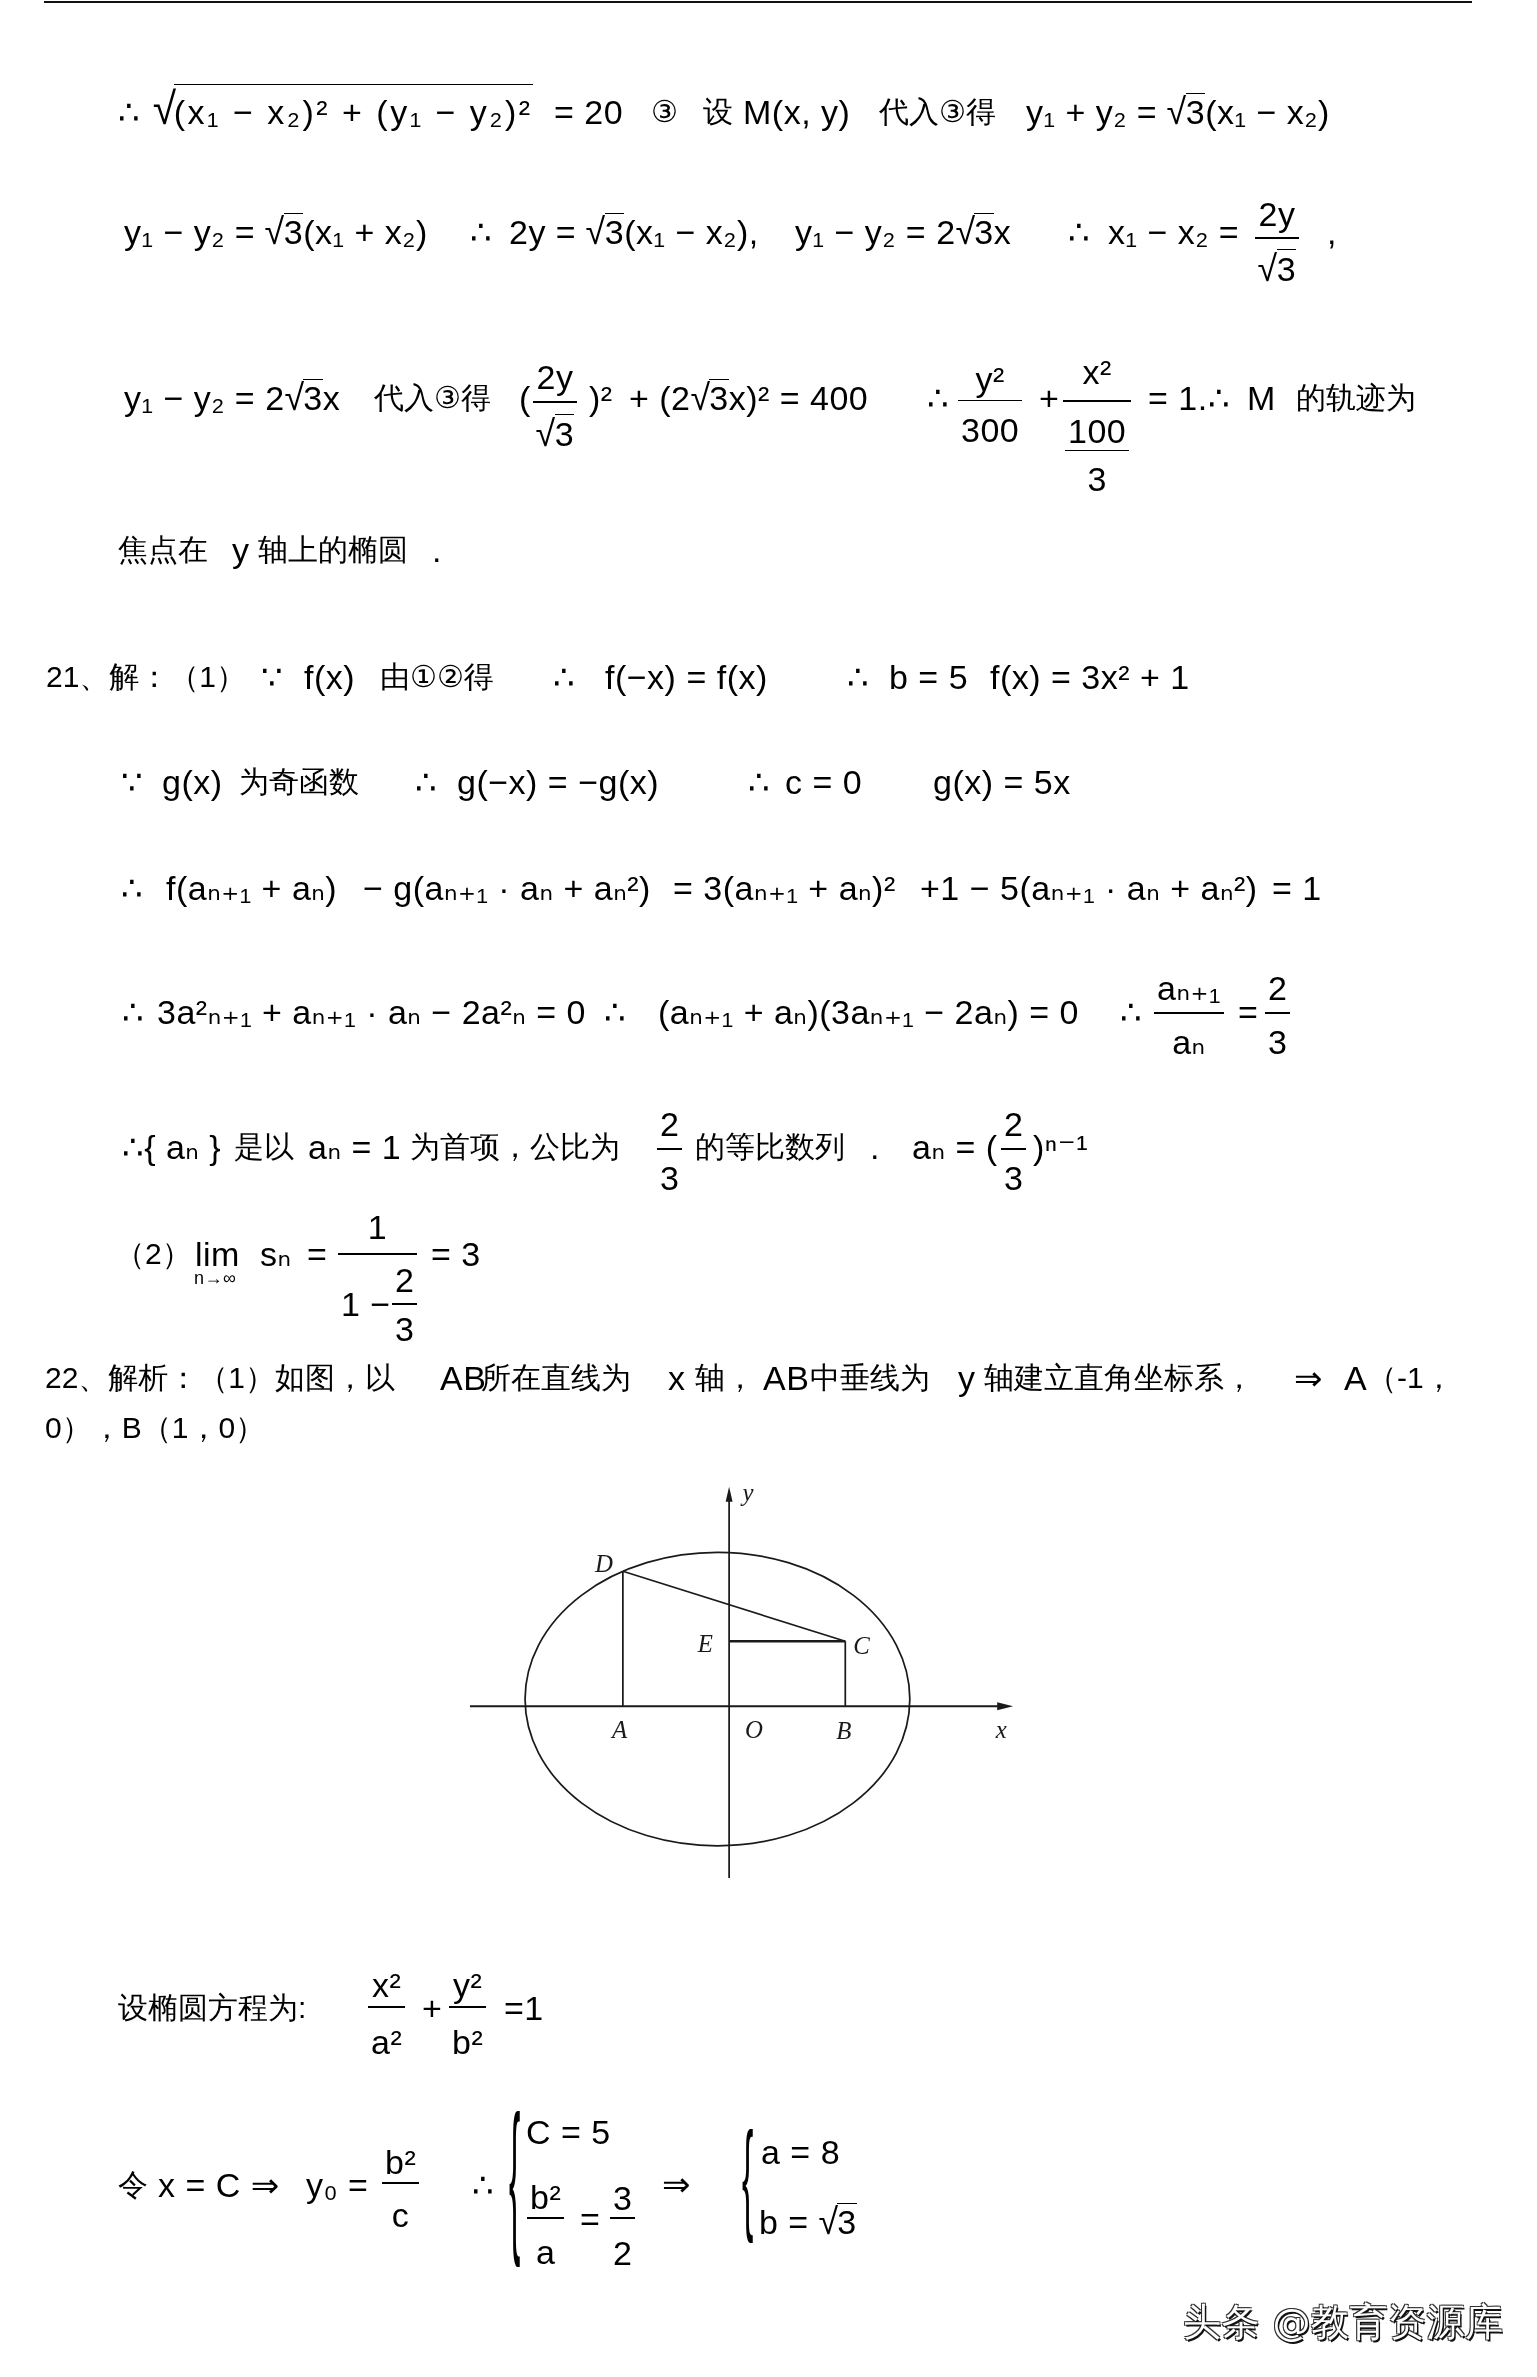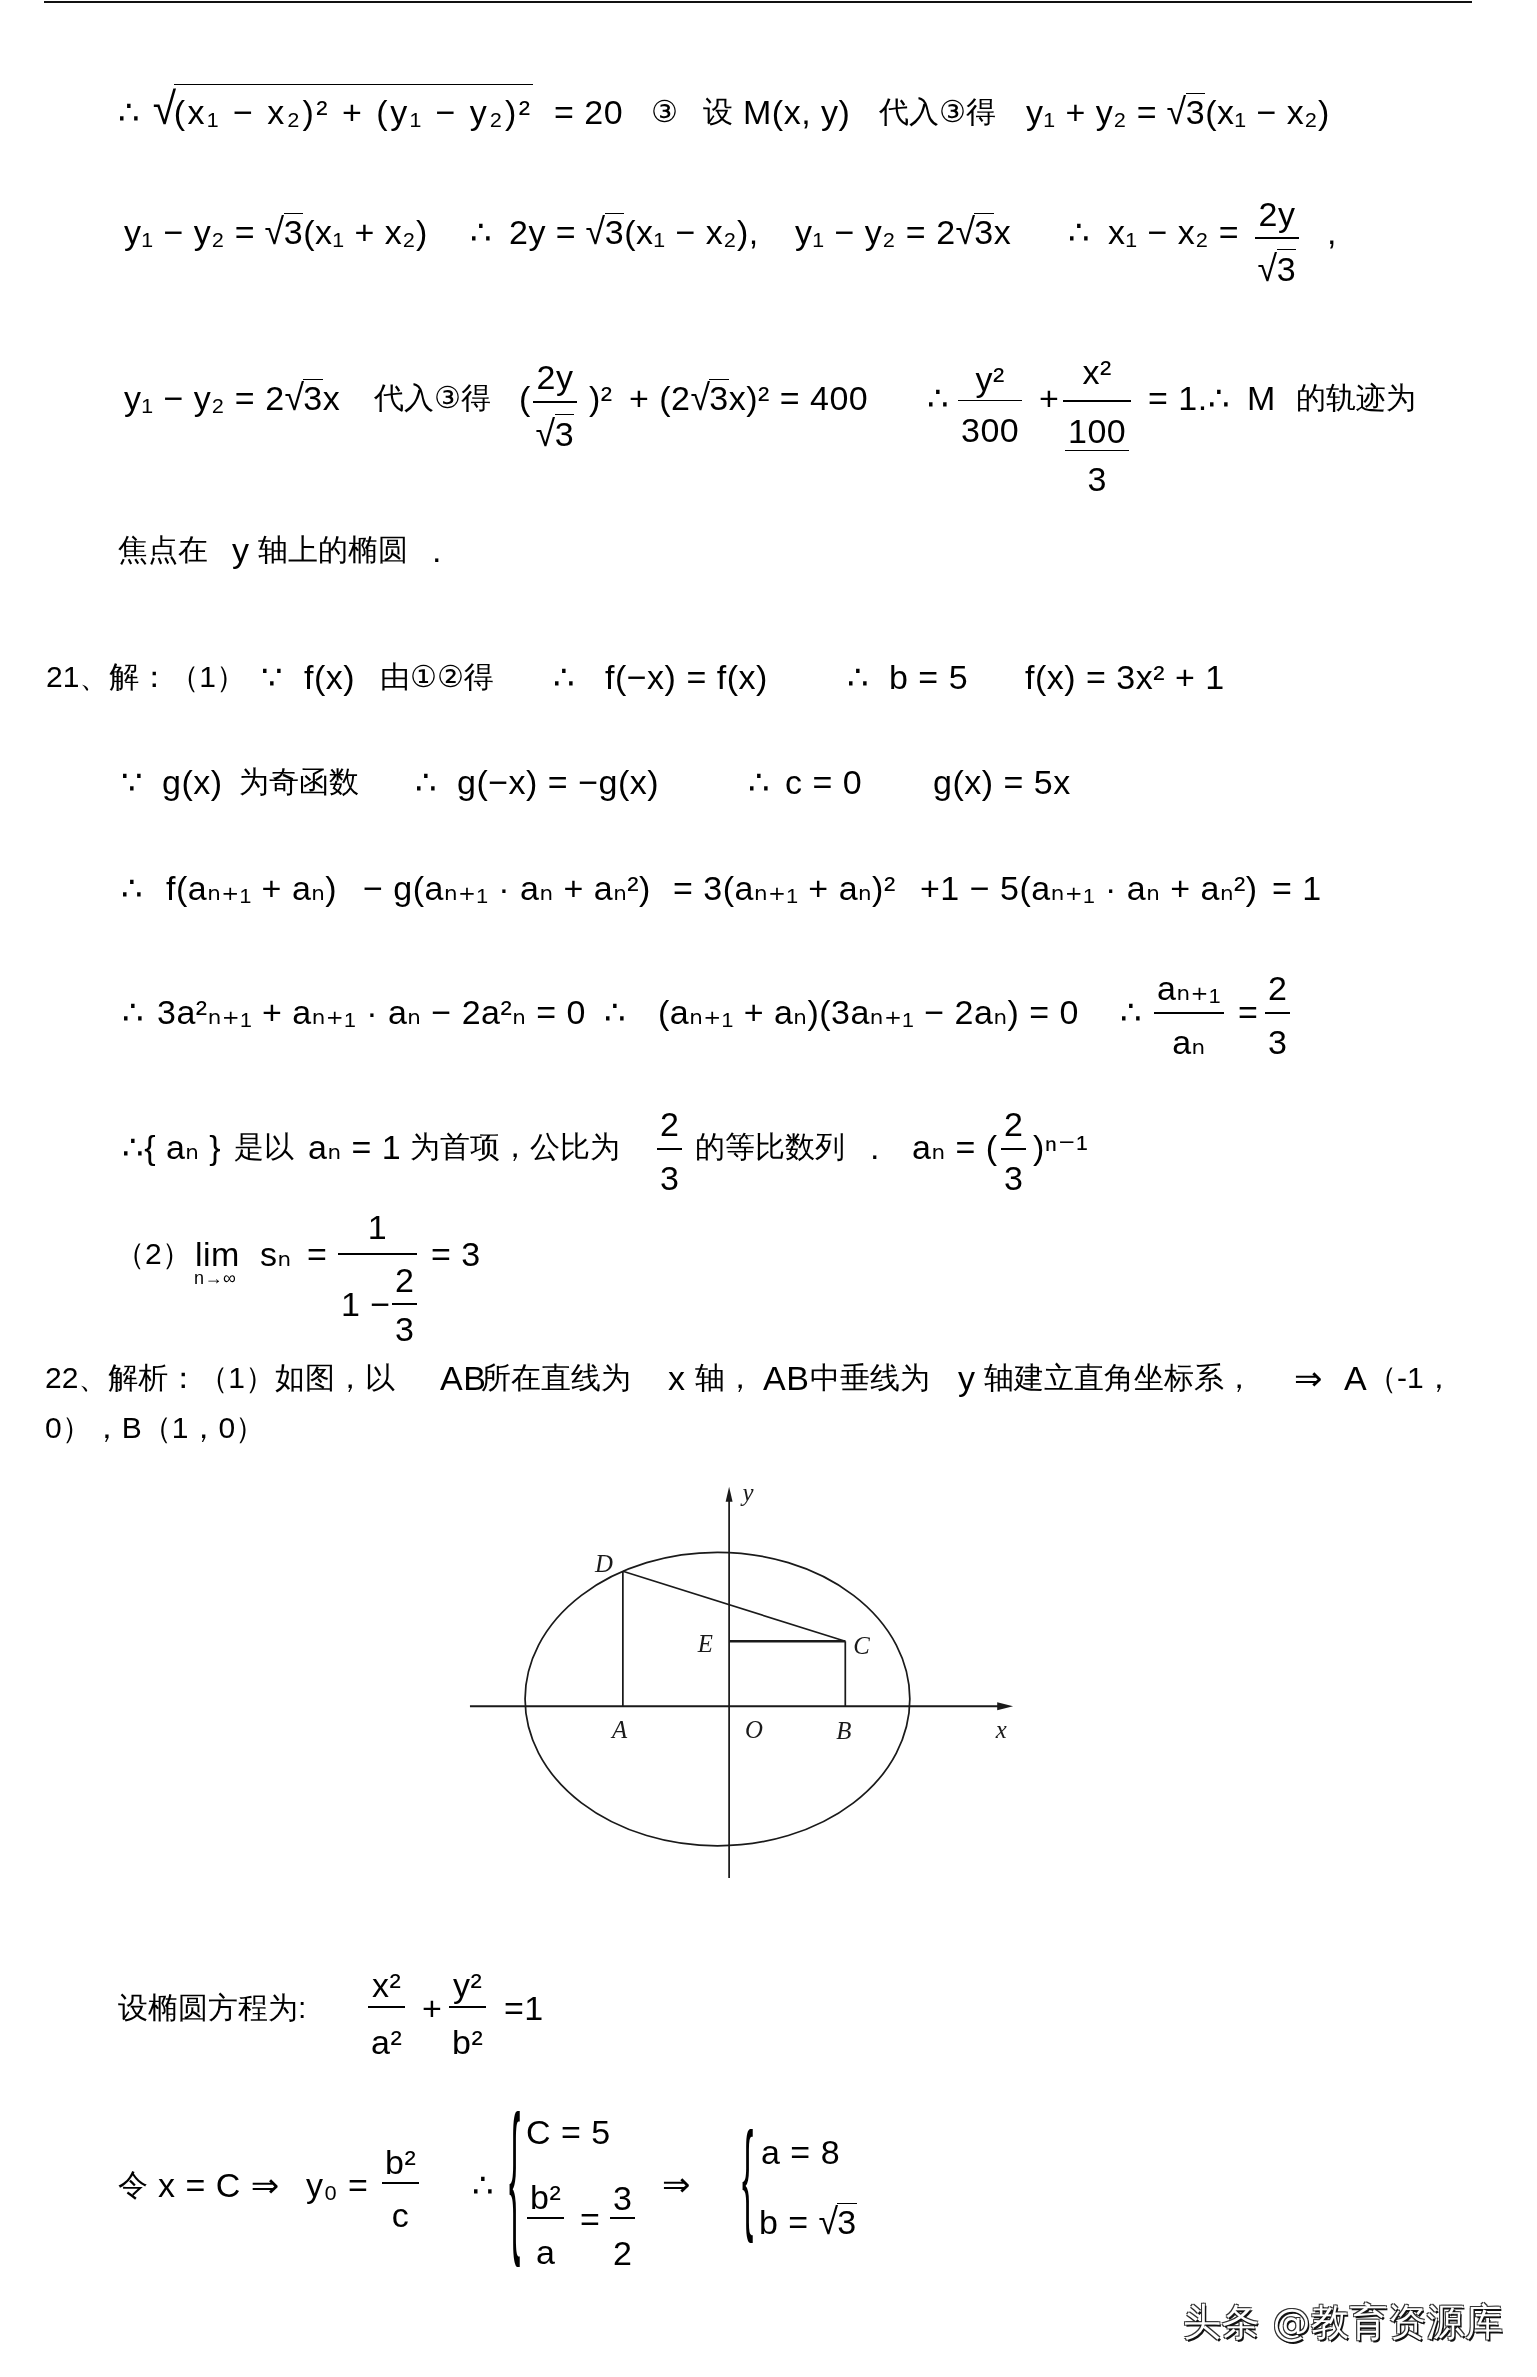--- a/index.html
+++ b/index.html
@@ -101,21 +101,21 @@
 
 <div class="line" style="top:660px">
   <span class="seg cjk" style="left:46px">21、解：（1）</span>
   <span class="seg" style="left:261px">∵</span>
   <span class="seg" style="left:304px">f(x)</span>
   <span class="seg cjk" style="left:380px">由①②得</span>
   <span class="seg" style="left:553px">∴</span>
   <span class="seg" style="left:605px">f(−x) = f(x)</span>
   <span class="seg" style="left:847px">∴</span>
   <span class="seg" style="left:889px">b = 5</span>
-  <span class="seg" style="left:1025px">f(x) = 3x² + 1</span>
+  <span class="seg" style="left:990px">f(x) = 3x² + 1</span>
 </div>
 
 <div class="line" style="top:765px">
   <span class="seg" style="left:121px">∵</span>
   <span class="seg" style="left:162px">g(x)</span>
   <span class="seg cjk" style="left:239px">为奇函数</span>
   <span class="seg" style="left:415px">∴</span>
   <span class="seg" style="left:457px">g(−x) = −g(x)</span>
   <span class="seg" style="left:748px">∴</span>
   <span class="seg" style="left:785px">c = 0</span>

